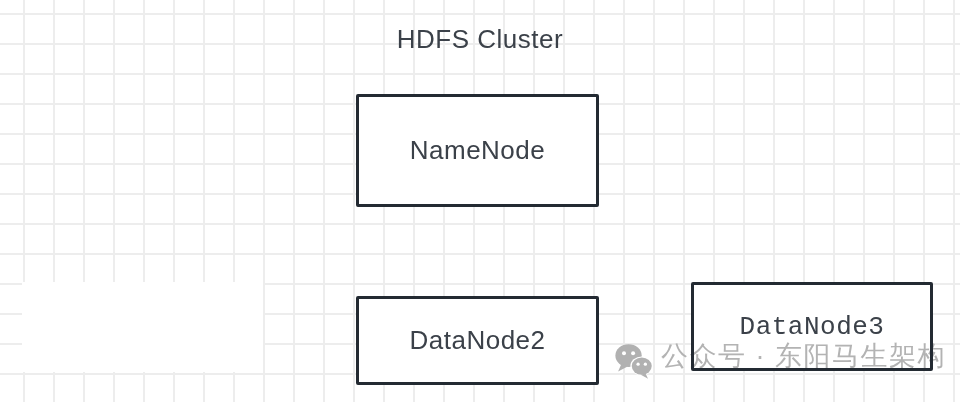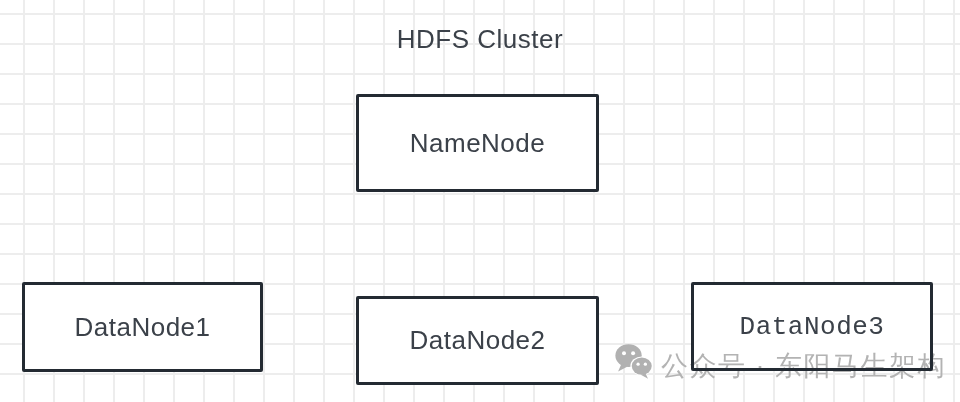--- a/index.html
+++ b/index.html
@@ -52,31 +52,31 @@
     justify-content: center;
     z-index: 3;
   }
   .node-label {
     font-size: 26px;
     color: #3b4149;
     letter-spacing: 0.5px;
     white-space: nowrap;
   }
 
-  .pos-namenode  { left: 356px; top:  94px; width: 243px; height: 98px; }
+  .pos-namenode  { left: 356px; top:  94px; width: 243px; height: 113px; }
   .pos-datanode1 { left:  22px; top: 282px; width: 241px; height: 90px; }
   .pos-datanode2 { left: 356px; top: 296px; width: 243px; height: 89px; }
   .pos-datanode3 { left: 691px; top: 282px; width: 242px; height: 89px; font-family: Liberation Mono, monospace; }
 
   .watermark {
     position: absolute;
     left: 614px;
     top: 343px;
     display: flex;
-    align-items: flex-end;
+    align-items: flex-start;
     gap: 7px;
     z-index: 2;
     white-space: nowrap;
   }
   .watermark-text {
     font-size: 27px;
     line-height: 27px;
     color: #b3b3b3;
     letter-spacing: 1.5px;
   }
@@ -107,23 +107,20 @@
       <path d="M34.5 33 L37.5 39 L29.5 34.5 Z" fill="#b1b1b1"></path>
       <circle cx="26.5" cy="23" r="1.8" fill="#ffffff"></circle>
       <circle cx="34.5" cy="23" r="1.8" fill="#ffffff"></circle>
     </svg>
     <span class="watermark-text">公众号 · 东阳马生架构</span>
   </div>
 
   <div class="node pos-namenode">
     <span class="node-label">NameNode</span>
   </div>
-  <div class="node pos-datanode1">
-    <span class="node-label">DataNode1</span>
-  </div>
   <div class="node pos-datanode2">
     <span class="node-label">DataNode2</span>
   </div>
   <div class="node pos-datanode3">
     <span class="node-label">DataNode3</span>
   </div>
 
 </div>
 
 </body></html>

